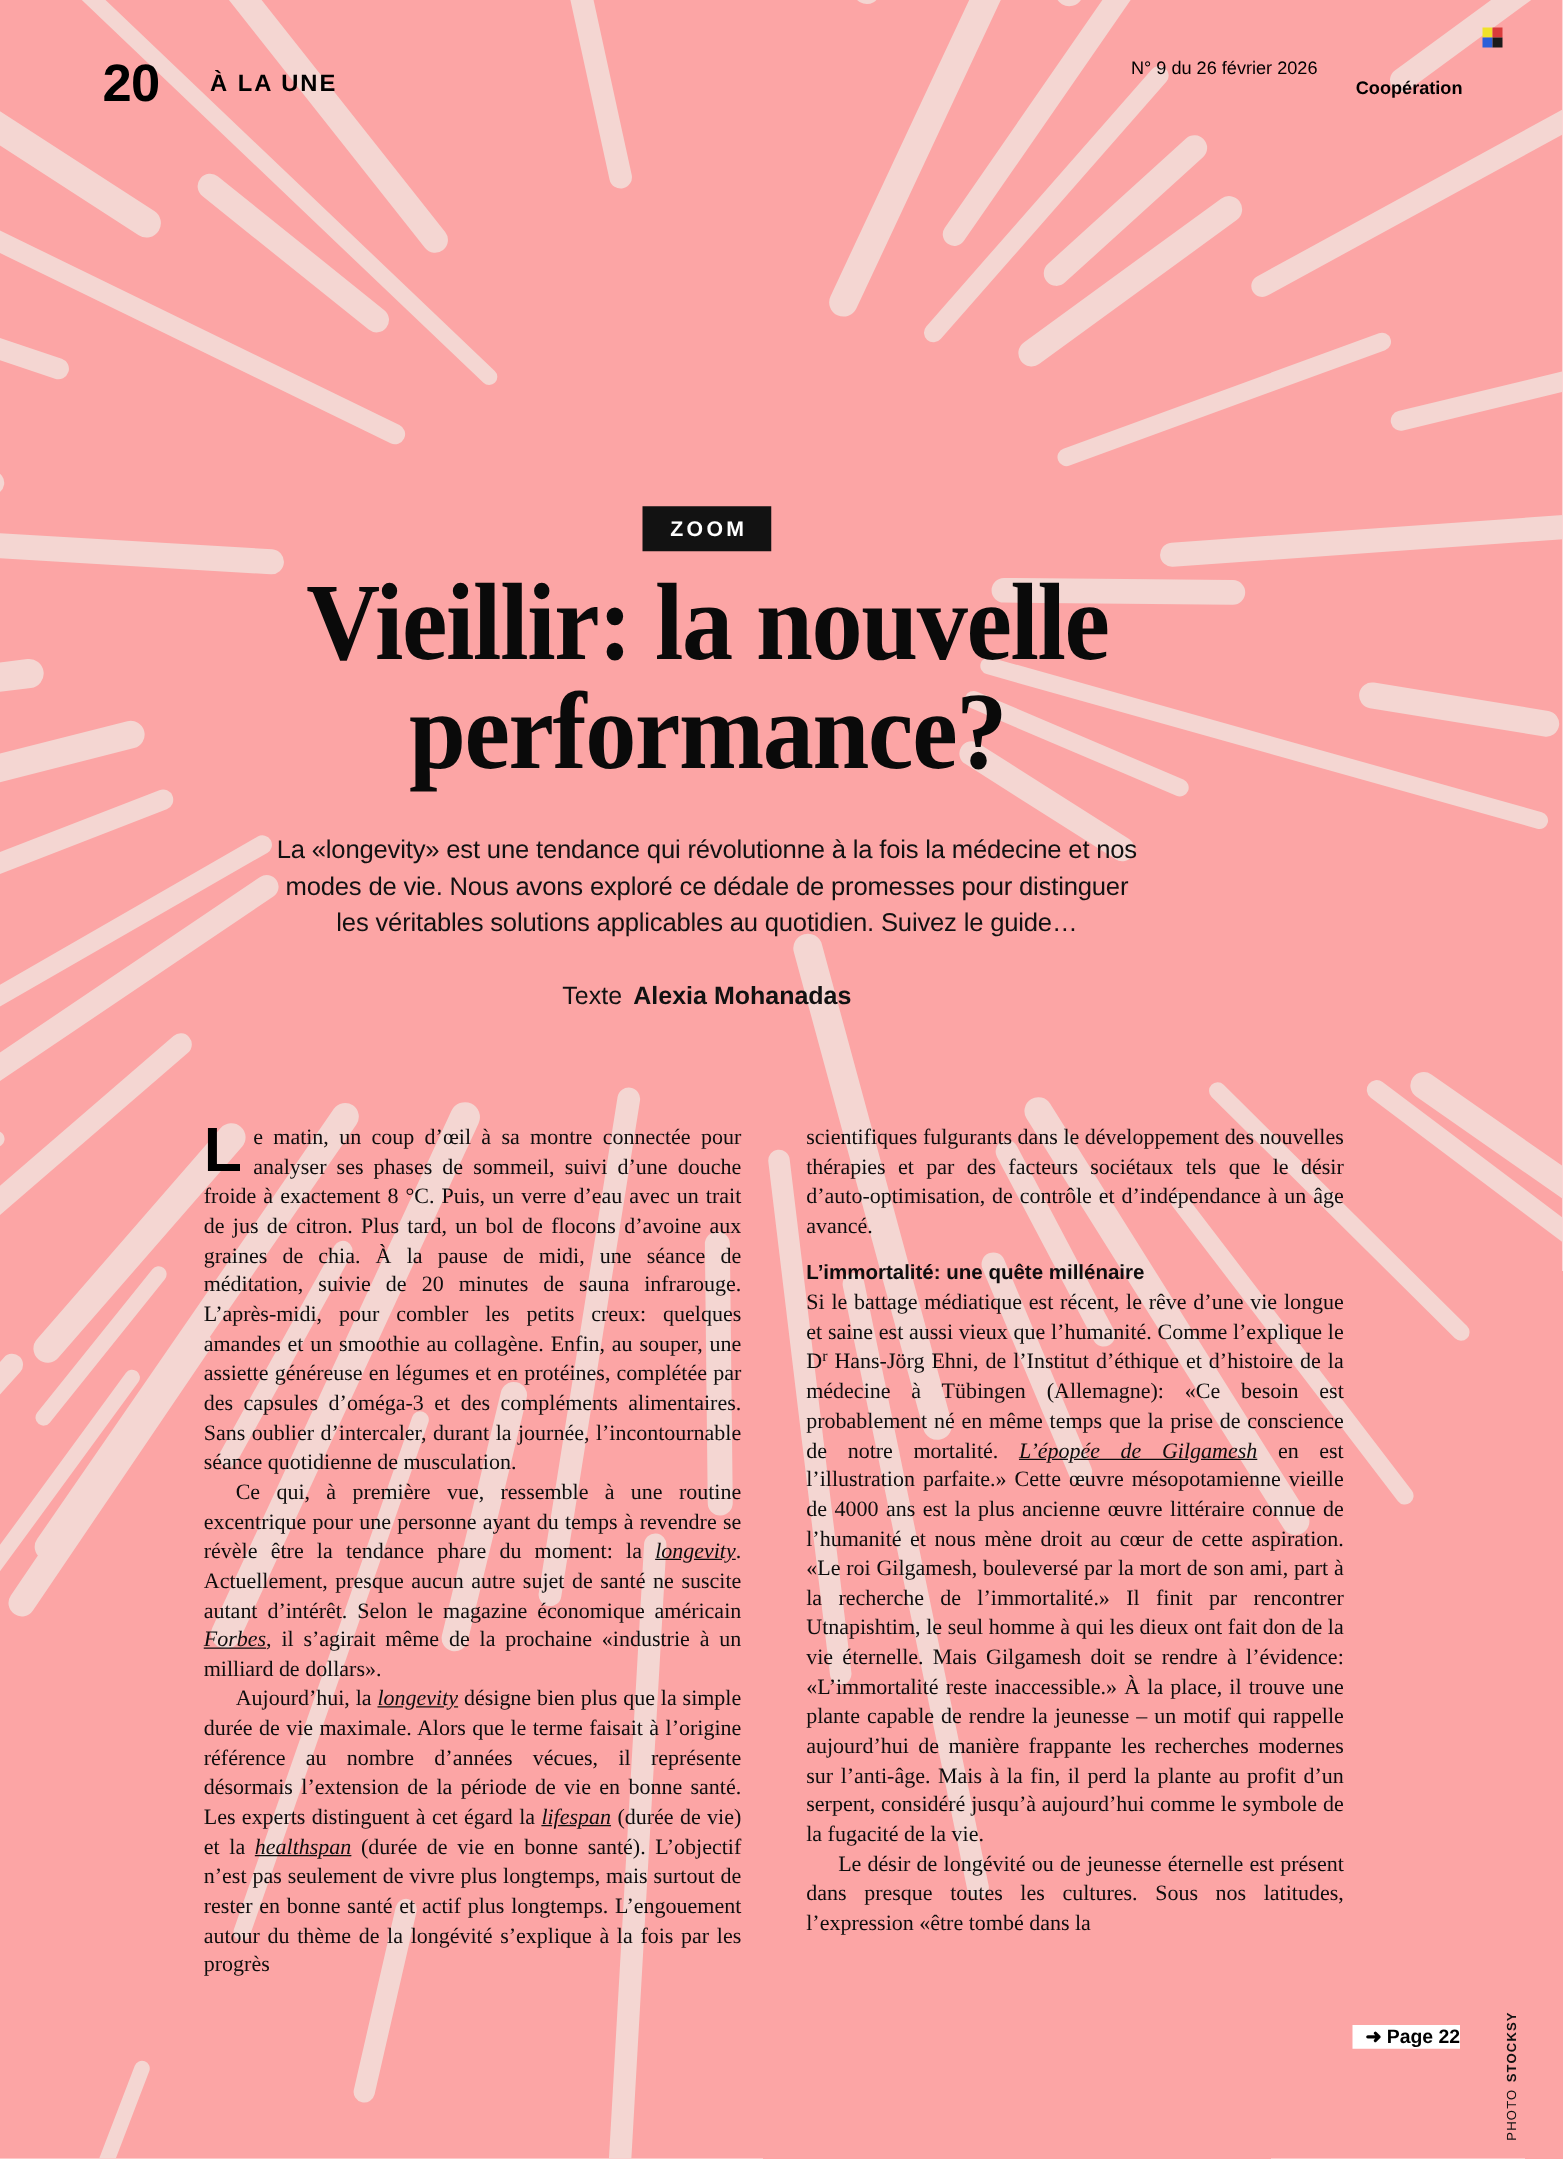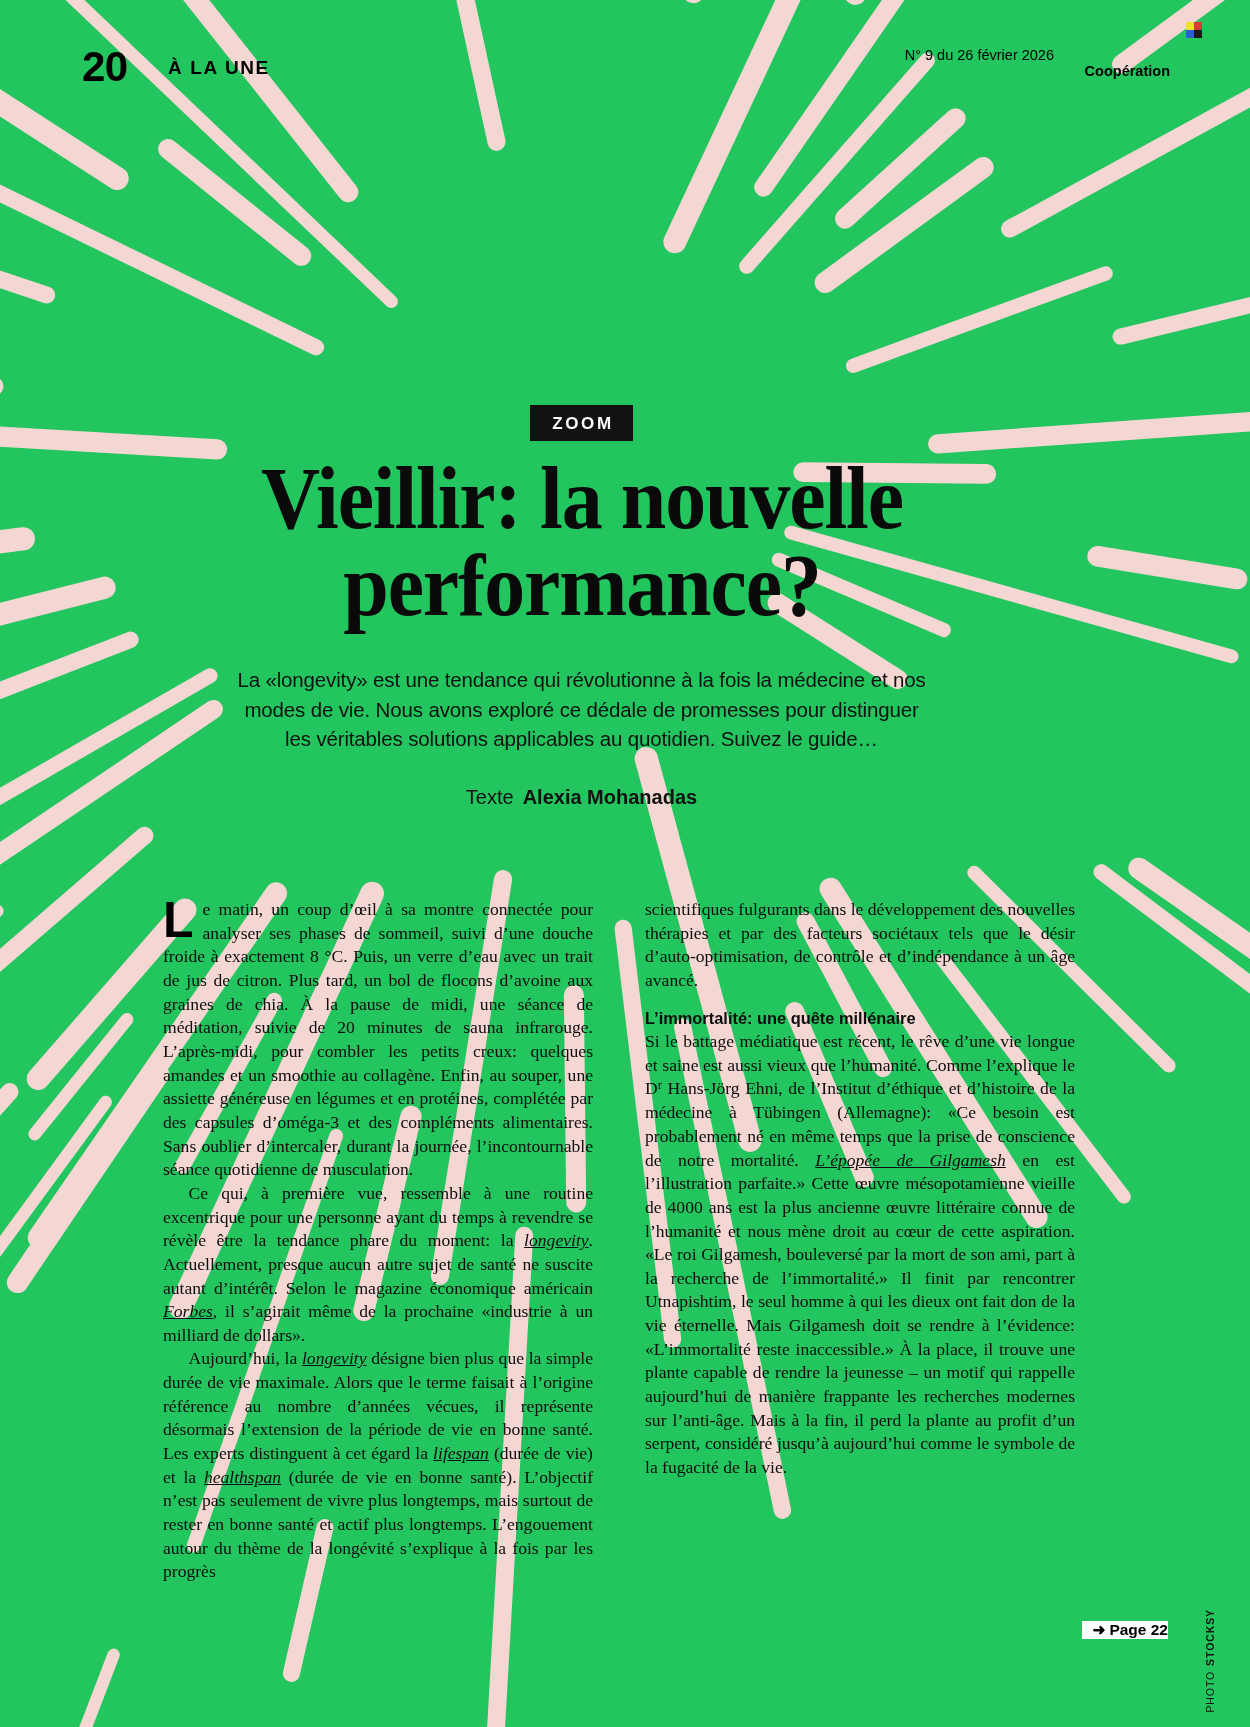--- a/index.html
+++ b/index.html
@@ -8,21 +8,21 @@
     background: #ffffff;
   }
   body {
     font-family: "Liberation Serif", serif;
     -webkit-font-smoothing: antialiased;
   }
   #page {
     position: relative;
     width: 1250px;
     height: 1727px;
-    background: #22c55e;
+    background: #fca5a5;
     overflow: hidden;
   }
   
   #sunburst {
     position: absolute;
     left: 0; top: 0;
     width: 1250px;
     height: 1727px;
     z-index: 0;
     pointer-events: none;
@@ -86,21 +86,21 @@
     width: 16px;
     height: 16px;
     display: grid;
     grid-template-columns: 8px 8px;
     grid-template-rows: 8px 8px;
   }
   #corner-mark i { display: block; }
   
   #title-block {
     position: absolute;
-    left: 16px;
+    left: 0;
     top: 405px;
     width: 1131px;
     z-index: 4;
     text-align: center;
   }
   #zoom-badge {
     display: inline-block;
     background: #121212;
     color: #ffffff;
     font-family: "Liberation Sans", sans-serif;
@@ -341,20 +341,21 @@
   <div id="body-area">
     <div class="column" id="col-left">
         <p class="first-para"><span class="dropcap">L</span><span>e matin, un coup d’œil à sa montre connectée pour analyser ses phases de sommeil, suivi d’une douche froide à exactement 8 °C. Puis, un verre d’eau avec un trait de jus de citron. Plus tard, un bol de flocons d’avoine aux graines de chia. À la pause de midi, une séance de méditation, suivie de 20 minutes de sauna infrarouge. L’après-midi, pour combler les petits creux: quelques amandes et un smoothie au collagène. Enfin, au souper, une assiette généreuse en légumes et en protéines, complétée par des capsules d’oméga-3 et des compléments alimentaires. Sans oublier d’intercaler, durant la journée, l’incontournable séance quotidienne de musculation.</span></p>
         <p>Ce qui, à première vue, ressemble à une routine excentrique pour une personne ayant du temps à revendre se révèle être la tendance phare du moment: la <em>longevity</em>. Actuellement, presque aucun autre sujet de santé ne suscite autant d’intérêt. Selon le magazine économique américain <em>Forbes</em>, il s’agirait même de la prochaine «industrie à un milliard de dollars».</p>
         <p>Aujourd’hui, la <em>longevity</em> désigne bien plus que la simple durée de vie maximale. Alors que le terme faisait à l’origine référence au nombre d’années vécues, il représente désormais l’extension de la période de vie en bonne santé. Les experts distinguent à cet égard la <em>lifespan</em> (durée de vie) et la <em>healthspan</em> (durée de vie en bonne santé). L’objectif n’est pas seulement de vivre plus longtemps, mais surtout de rester en bonne santé et actif plus longtemps. L’engouement autour du thème de la longévité s’explique à la fois par les progrès</p>
       </div>
     <div class="column" id="col-right">
         <p style="text-indent: 0px;">scientifiques fulgurants dans le développement des nouvelles thérapies et par des facteurs sociétaux tels que le désir d’auto-optimisation, de contrôle et d’indépendance à un âge avancé.</p>
         <p class="subhead">L’immortalité: une quête millénaire</p>
         <p style="text-indent: 0px;">Si le battage médiatique est récent, le rêve d’une vie longue et saine est aussi vieux que l’humanité. Comme l’explique le D<span class="sup">r</span> Hans-Jörg Ehni, de l’Institut d’éthique et d’histoire de la médecine à Tübingen (Allemagne): «Ce besoin est probablement né en même temps que la prise de conscience de notre mortalité. <em>L’épopée de Gilgamesh</em> en est l’illustration parfaite.» Cette œuvre mésopotamienne vieille de 4000 ans est la plus ancienne œuvre littéraire connue de l’humanité et nous mène droit au cœur de cette aspiration. «Le roi Gilgamesh, bouleversé par la mort de son ami, part à la recherche de l’immortalité.» Il finit par rencontrer Utnapishtim, le seul homme à qui les dieux ont fait don de la vie éternelle. Mais Gilgamesh doit se rendre à l’évidence: «L’immortalité reste inaccessible.» À la place, il trouve une plante capable de rendre la jeunesse – un motif qui rappelle aujourd’hui de manière frappante les recherches modernes sur l’anti-âge. Mais à la fin, il perd la plante au profit d’un serpent, considéré jusqu’à aujourd’hui comme le symbole de la fugacité de la vie.</p>
+        <p>Le désir de longévité ou de jeunesse éternelle est présent dans presque toutes les cultures. Sous nos latitudes, l’expression «être tombé dans la</p>
       </div>
   </div>
 
   <div id="jump">
     <span class="arrow">➜</span><span>Page 22</span>
   </div>
 
   <div id="photo-credit">
     <span class="pc-label">PHOTO</span><span class="pc-value">STOCKSY</span>
   </div>

